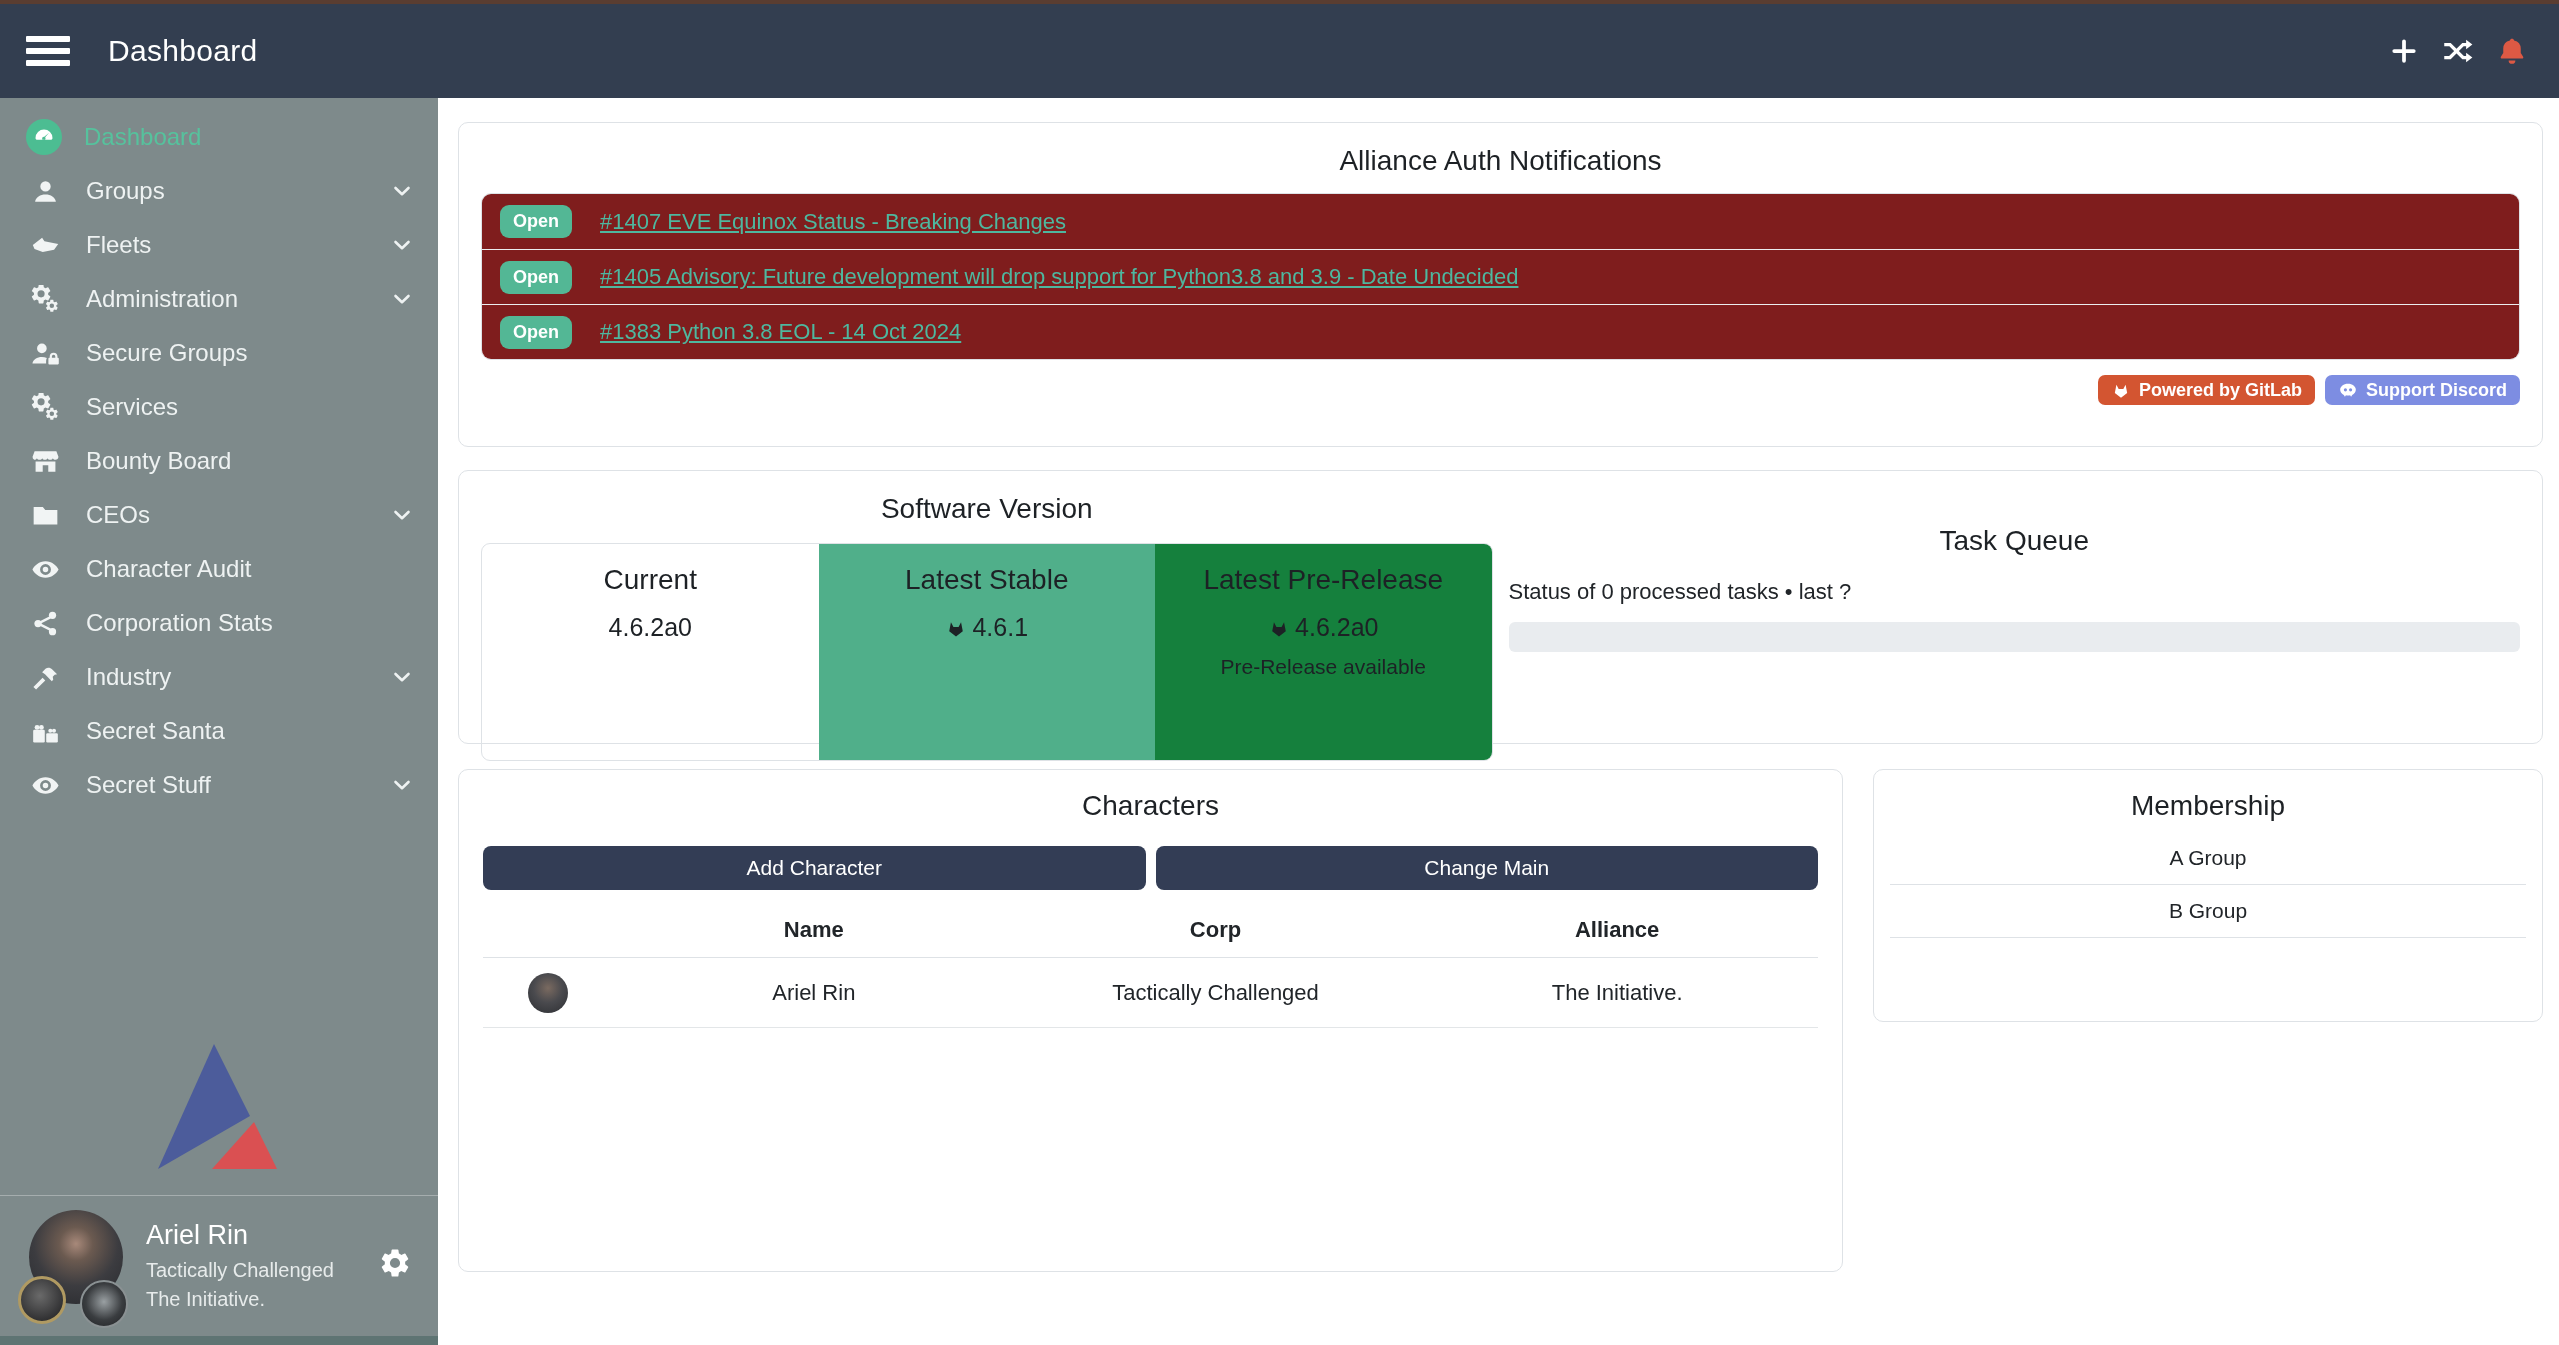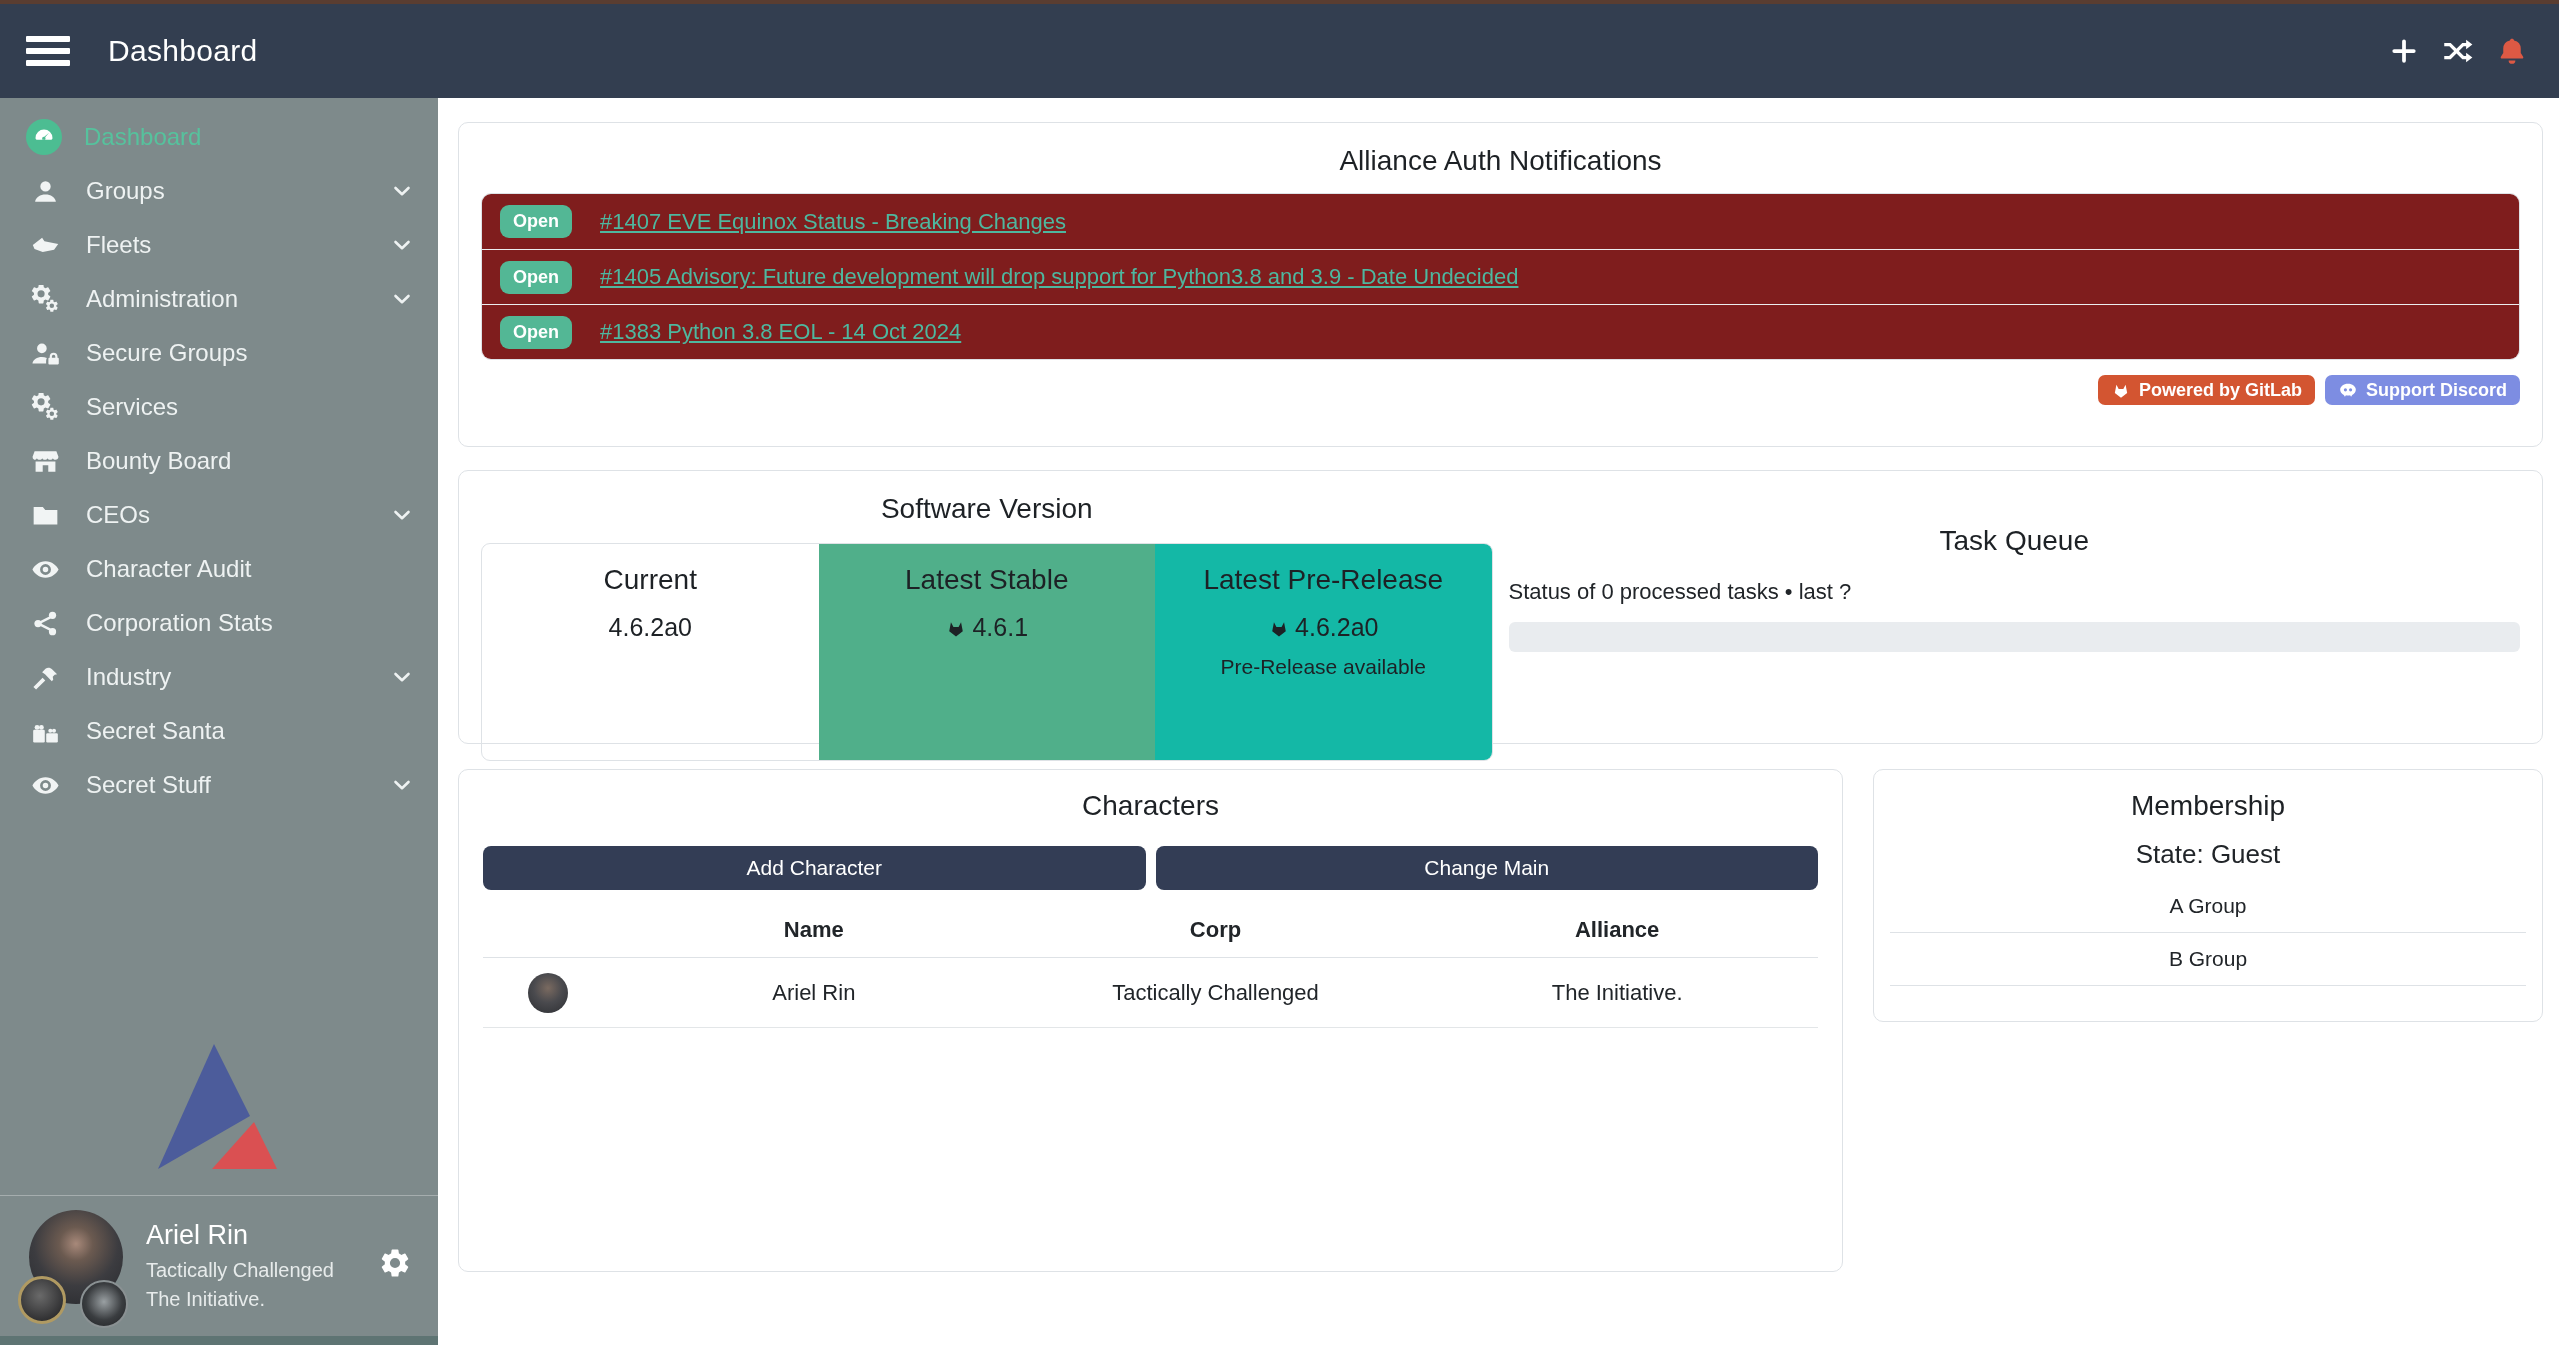--- a/index.html
+++ b/index.html
@@ -61,21 +61,21 @@
   .fbadge { display:flex; align-items:center; gap:8px; color:#fff; font-weight:bold; font-size:18px; height:30px; padding:0 13px; border-radius:7px; cursor:pointer; }
   .fbadge svg { width:20px; height:20px; fill:#fff; }
   .fbadge.gitlab { background:#d35531; }
   .fbadge.discord { background:#7d8de2; }
 
   .mid-panel { height:274px; margin-top:23px; display:flex; padding:22px 22px 0; }
   .mid-half { flex:1; }
   .vbox { display:flex; border:1px solid #dee2e6; border-radius:9px; overflow:hidden; margin-top:18px; height:218px; }
   .vcol { flex:1; text-align:center; padding-top:20px; color:#1d2125; }
   .vcol.stable { background:#50af8a; }
-  .vcol.pre { background:#14b8a6; }
+  .vcol.pre { background:#15803d; }
   .vlabel { font-size:28px; font-weight:500; }
   .vver { margin-top:17px; font-size:25px; display:flex; align-items:center; justify-content:center; gap:5px; }
   .vver svg { width:22px; height:22px; fill:#1d2125; }
   .vnote { margin-top:13px; font-size:21px; }
   .tq { padding-left:16px;margin-top:32px; }
   .tq-status { font-size:22px; margin-top:22px; }
   .progress { height:30px; background:#e9ecef; border-radius:6px; margin-top:17px; overflow:hidden; }
   .progress-fill { height:100%; width:0%; background:#53b795; }
   .tq-queue { font-size:22px; margin-top:12px; }
 
@@ -438,21 +438,20 @@
               </div>
             <div class="tc">Ariel Rin</div>
             <div class="tc">Tactically Challenged</div>
             <div class="tc">The Initiative.</div>
           </div>
         </div>
       </section>
 
       <section class="panel member-panel">
         <h2 class="panel-title">Membership</h2>
-        <div class="m-state">State: Guest</div>
         <div class="m-groups">
           <div class="m-group">A Group</div>
           <div class="m-group">B Group</div>
         </div>
       </section>
     </div>
 
   </main>
 </div>
 

